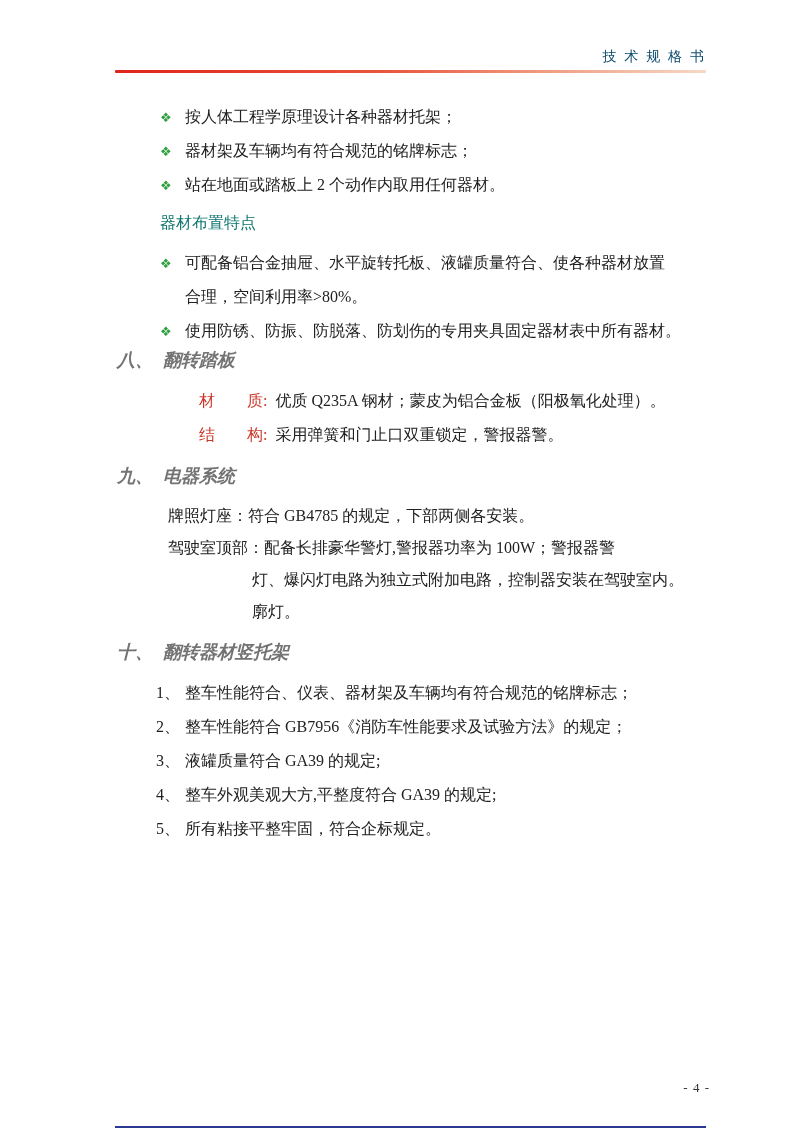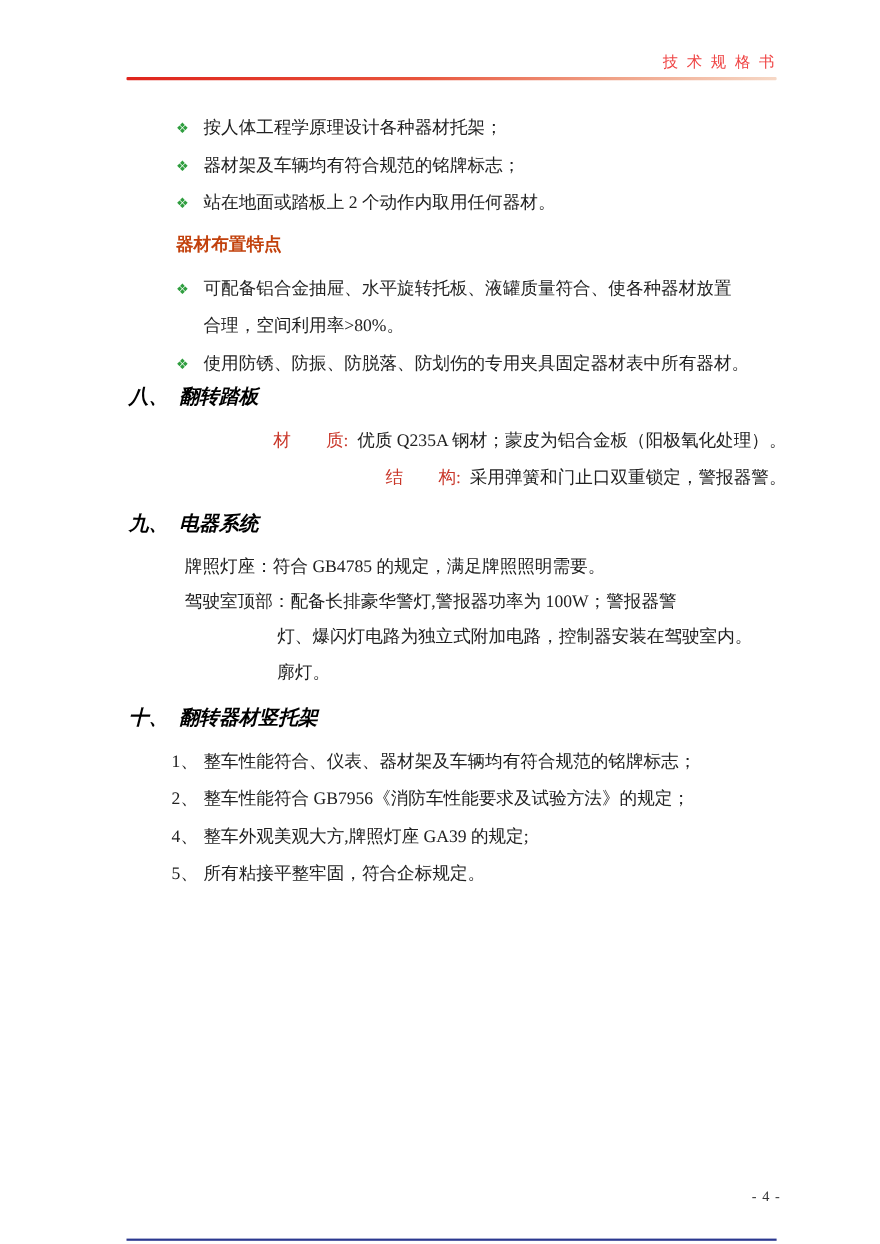--- a/index.html
+++ b/index.html
@@ -10,61 +10,61 @@
     font-family:"Liberation Serif","DejaVu Serif",serif;
     color:#212121;
     overflow:hidden;
   }
   
   .header{position:absolute;left:115px;right:94px;top:48px;}
   .header-title{
     text-align:right;
     font-size:14px;
     letter-spacing:2px;
-    color:#ef4444;
+    color:#0c4a6e;
     font-family:"Liberation Sans","DejaVu Sans",sans-serif;
     margin-bottom:4px;
   }
   .header-rule{
     height:3px;
     background:linear-gradient(to right,#df241c 0%,#e8543c 45%,#f0a287 75%,#f6d8c6 100%);
     border-radius:1px;
   }
   
   .content{position:absolute;left:115px;top:100px;width:600px;font-size:16px;}
   .blist{margin:0;}
   .bitem{position:relative;padding-left:70px;line-height:34px;}
   .bullet{
     position:absolute;left:45px;top:1px;
     color:#2f9e3f;font-size:13px;
     font-family:"DejaVu Sans",sans-serif;
   }
   .sub-title{
     margin:10px 0 0 45px;
-    font-weight:bold;
-    color:#c2410c;
+    font-weight:normal;
+    color:#0f766e;
     font-size:16px;
     font-family:"Liberation Sans","DejaVu Sans",sans-serif;
     line-height:22px;
   }
   .blist.second{margin-top:12px;}
   .sec-head{
     margin:0 0 0 2px;
-    color:#000000;
+    color:#737373;
     font-weight:bold;
     font-style:italic;
     font-size:18px;
     line-height:24px;
   }
   .sec-head.s8{margin-top:0px;}
   .sec-head.s9{margin-top:2px;}
   .sec-head.s10{margin-top:2px;}
   .sec-num{display:inline-block;width:46px;font-style:italic;}
   .kv-block{margin-top:12px;margin-bottom:12px;}
-  .kv-row{margin-left:84px;line-height:34px;text-align:right;}
+  .kv-row{margin-left:84px;line-height:34px;}
   .kv-label{color:#c9372a;margin-right:8px;}
   .elec-block{margin-top:12px;margin-bottom:12px;}
   .plain-row{margin-left:53px;line-height:32px;}
   .plain-row.indent2{margin-left:137px;}
   .num-list{margin-top:12px;}
   .num-row{margin-left:41px;line-height:34px;}
   .num{display:inline-block;width:29px;}
   
   .footer{
     position:absolute;top:1080px;right:90px;
@@ -128,39 +128,42 @@
       <div class="kv-row">
         <span class="kv-label">结　　构:</span><span>采用弹簧和门止口双重锁定，警报器警。</span>
       </div>
     </div>
 
     <div class="sec-head s9">
       <span class="sec-num">九、</span><span>电器系统</span>
     </div>
 
     <div class="elec-block">
-      <div class="plain-row">牌照灯座：符合 GB4785 的规定，满足牌照照明需要。</div>
+      <div class="plain-row">牌照灯座：符合 GB4785 的规定，下部两侧各安装。</div>
       <div class="plain-row">驾驶室顶部：配备长排豪华警灯,警报器功率为 100W；警报器警</div>
       <div class="plain-row indent2">灯、爆闪灯电路为独立式附加电路，控制器安装在驾驶室内。</div>
       <div class="plain-row indent2">廓灯。</div>
     </div>
 
     <div class="sec-head s10">
       <span class="sec-num">十、</span><span>翻转器材竖托架</span>
     </div>
 
     <div class="num-list">
       <div class="num-row">
         <span class="num">1、</span><span>整车性能符合、仪表、器材架及车辆均有符合规范的铭牌标志；</span>
       </div>
       <div class="num-row">
         <span class="num">2、</span><span>整车性能符合 GB7956《消防车性能要求及试验方法》的规定；</span>
       </div>
       <div class="num-row">
-        <span class="num">4、</span><span>整车外观美观大方,牌照灯座 GA39 的规定;</span>
+        <span class="num">3、</span><span>液罐质量符合 GA39 的规定;</span>
+      </div>
+      <div class="num-row">
+        <span class="num">4、</span><span>整车外观美观大方,平整度符合 GA39 的规定;</span>
       </div>
       <div class="num-row">
         <span class="num">5、</span><span>所有粘接平整牢固，符合企标规定。</span>
       </div>
     </div>
 
   </div>
 
   <div class="footer">- 4 -</div>
   <div class="bottom-rule"></div>

